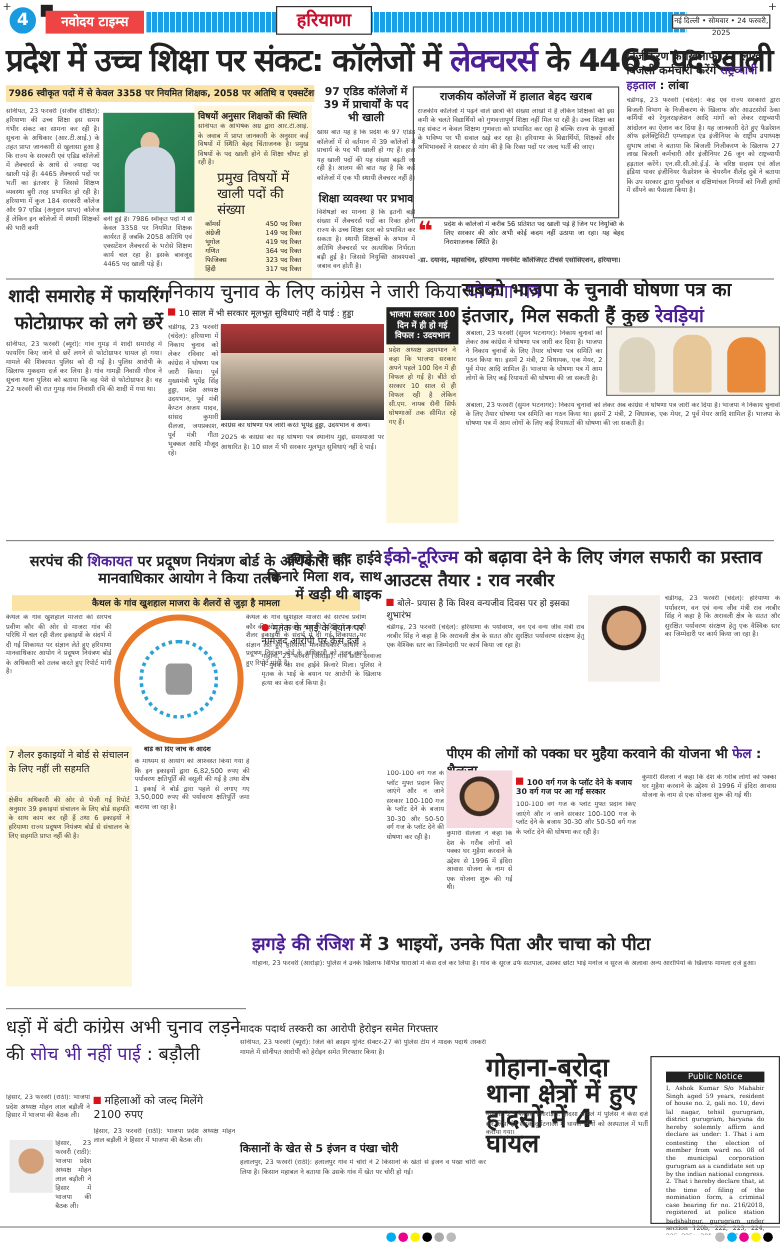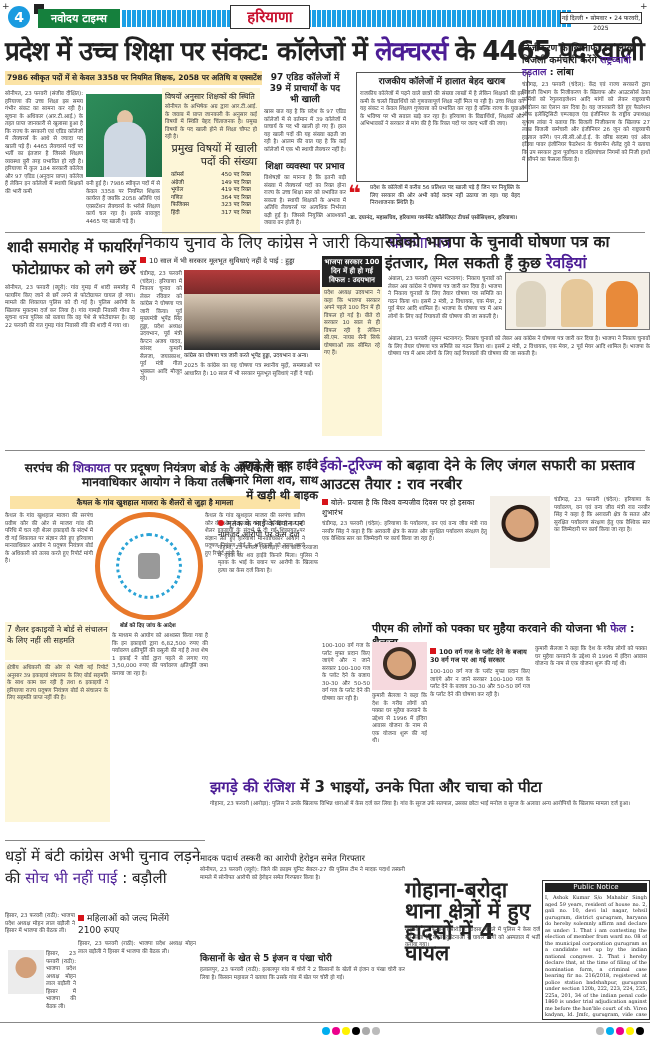--- a/index.html
+++ b/index.html
@@ -1,37 +1,37 @@
 <!DOCTYPE html>
 <html><head>
 <meta charset="utf-8">
 <style>
 *{box-sizing:border-box;margin:0;padding:0}
 body{width:650px;height:1043px;background:#fff;font-family:"DejaVu Sans",sans-serif;color:#222;position:relative;overflow:hidden}
 .abs{position:absolute}
 .masthead{left:0;top:0;width:650px;height:34px}
 .pgnum{left:8px;top:6px;width:22px;height:22px;border-radius:50%;background:#1a9be0;color:#fff;font-size:14px;font-weight:bold;text-align:center;line-height:22px}
-.brand{left:38px;top:9px;width:82px;height:19px;background:#15803d;color:#fff;font-size:11px;font-weight:bold;text-align:center;line-height:19px}
+.brand{left:38px;top:9px;width:82px;height:19px;background:#ef4444;color:#fff;font-size:11px;font-weight:bold;text-align:center;line-height:19px}
 .brand-corner{left:34px;top:4px;width:10px;height:10px;background:#222}
 .stripe{left:122px;top:10px;width:450px;height:17px;background:repeating-linear-gradient(90deg,#1aa0e6 0 4px,#fff 4px 5px)}
 .section{left:230px;top:5px;width:80px;height:24px;background:#fff;border:1px solid #333;color:#c8102e;font-size:15px;font-weight:bold;text-align:center;line-height:22px}
 .dateline{left:560px;top:12px;width:82px;height:12px;border:1px solid #333;font-size:6px;line-height:10px;text-align:center;background:#fff}
 .h1{left:5px;top:36px;width:505px;font-size:26px;font-weight:bold;line-height:30px;white-space:nowrap;letter-spacing:-1px}
 .red{color:#4c1d95}
 .sub{left:5px;top:71px;width:257px;height:14px;background:#fbe3a6;font-size:7.5px;font-weight:bold;line-height:14px;padding-left:2px;white-space:nowrap;overflow:hidden}
 .body{font-size:5.5px;line-height:7.5px;color:#444;text-align:justify;overflow:hidden}
 .photo-teacher{left:86px;top:94px;width:80px;height:83px;background:linear-gradient(135deg,#2e8c5a,#1f6f47);overflow:hidden}
 .teacher-fig{position:absolute;left:18px;top:28px;width:42px;height:55px;background:#cfd8e3;border-radius:18px 18px 0 0}
 .teacher-head{position:absolute;left:31px;top:16px;width:16px;height:18px;background:#e4c4a5;border-radius:50%}
 .box-subjects{left:162px;top:88px;width:98px;height:146px;background:#fdf6d8;padding:3px}
-.box-title{font-size:7.5px;font-weight:normal;margin-bottom:2px}
-.big-title{font-size:11px;text-align:right;line-height:13px;margin:3px 0}
+.box-title{font-size:7.5px;font-weight:bold;margin-bottom:2px}
+.big-title{font-size:11px;text-align:left;line-height:13px;margin:3px 16px}
 .subj-row{display:flex;justify-content:space-between;font-size:5.5px;line-height:7.5px;padding:0 6px}
 .h2{font-size:9px;font-weight:bold;line-height:11px;text-align:center}
-.govt-box{left:356px;top:72px;width:172px;height:110px;border:1px solid #555;padding:3px}
+.govt-box{left:344px;top:72px;width:172px;height:110px;border:1px solid #555;padding:3px}
 .quote-box{left:348px;top:184px;width:172px;height:44px}
 .quote-mark{position:absolute;left:0;top:0;font-size:22px;color:#d7141a;font-weight:bold;line-height:20px}
 .right-col{left:522px;top:42px;width:128px}
 .rh{font-size:9.5px;font-weight:bold;line-height:12px}
 .h-shaadi{left:5px;top:236px;width:138px;font-size:15px;font-weight:bold;line-height:22px;text-align:center}
 .h-nikay{left:140px;top:233px;width:240px;font-size:16px;line-height:20px;white-space:nowrap}
 .h-bjp{left:385px;top:232px;width:265px;font-size:15.5px;font-weight:bold;line-height:21px}
 .bullet{display:inline-block;width:6px;height:6px;background:#d7141a;margin-right:3px}
 .photo-cong{left:184px;top:270px;width:136px;height:80px;background:linear-gradient(180deg,#b33b3b 0,#7b2a2a 30%,#d9c9b5 30%,#8a7a6a 75%,#2d2d2d 100%)}
 .sidebox{left:322px;top:256px;width:60px;height:180px;background:#fdf6d8}
@@ -47,21 +47,21 @@
 .photo-rao{left:490px;top:496px;width:60px;height:72px;background:radial-gradient(circle at 50% 38%,#d8a47c 0 14px,#2a1d17 15px 18px,#f3efe8 19px)}
 .h-pm{left:372px;top:622px;width:278px;font-size:11px;font-weight:bold;line-height:14px}
 .photo-selja{left:372px;top:642px;width:55px;height:48px;background:radial-gradient(circle at 50% 45%,#d8a47c 0 12px,#3a2b22 13px 16px,#f6d9de 17px)}
 .h-rajish{left:210px;top:778px;width:440px;font-size:15px;font-weight:bold;line-height:18px;white-space:nowrap}
 .h-dhado{left:5px;top:845px;width:200px;font-size:15px;line-height:22px}
 .photo-badoli{left:8px;top:950px;width:36px;height:44px;background:radial-gradient(circle at 50% 40%,#d3a07a 0 10px,#ececec 11px)}
 .h-mahila{left:78px;top:912px;width:100px;font-size:9px;line-height:12px}
 .h-drug{left:200px;top:853px;width:210px;font-size:8.5px;font-weight:normal;line-height:11px}
 .h-khet{left:200px;top:952px;width:210px;font-size:9px;font-weight:bold;line-height:12px}
 .h-gohana{left:405px;top:880px;width:140px;font-size:21px;font-weight:bold;line-height:21px}
-.notice{left:542px;top:880px;width:108px;height:140px;border:1px solid #333;padding:2px}
+.notice{left:542px;top:880px;width:108px;height:140px;border:1px solid #333;padding:12px}
 .notice-head{background:#222;color:#fff;font-size:7px;text-align:center;line-height:9px;margin-bottom:2px}
 .notice-text{font-family:"DejaVu Serif",serif;font-size:5px;line-height:6.5px;text-align:justify;color:#222}
 .colorbar{display:flex;gap:2px}
 .dot{width:8px;height:8px;border-radius:50%}
 .crop{width:8px;height:8px;position:absolute;font-size:9px;color:#333;line-height:8px}
 </style>
 </head>
 <body>
 
 <div class="abs masthead">

